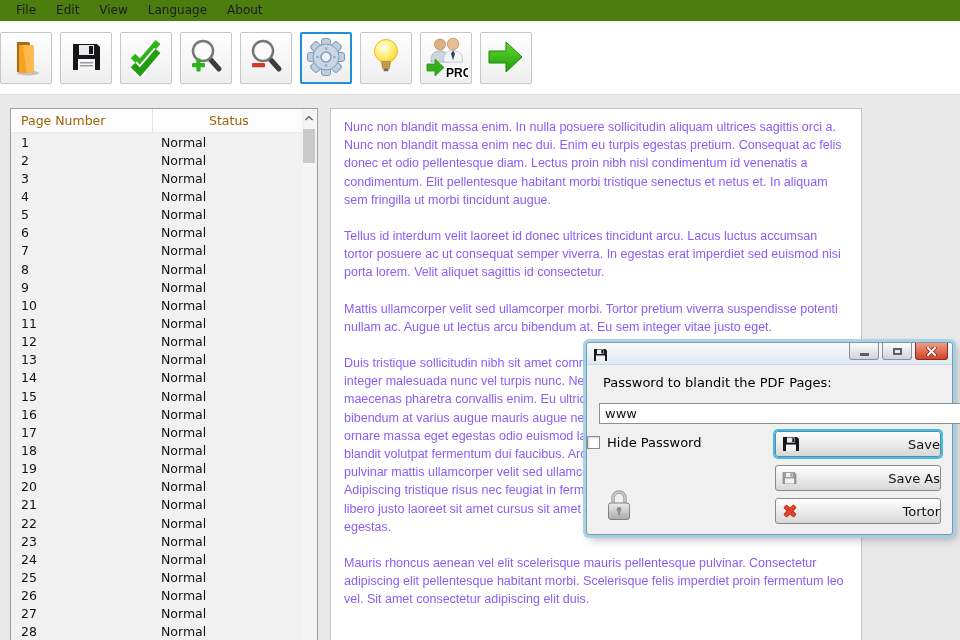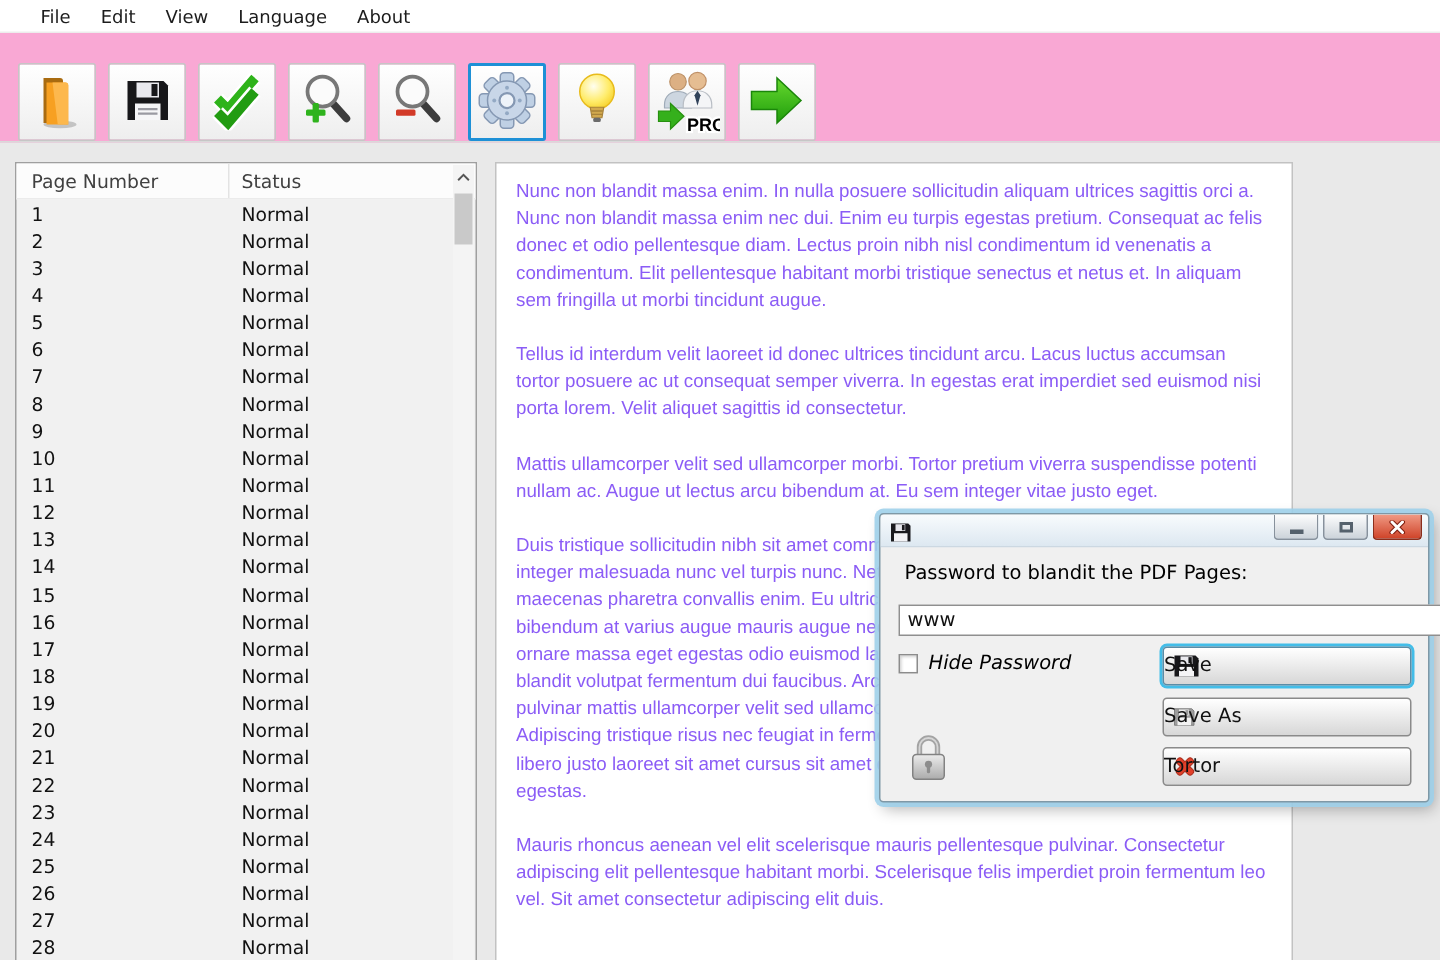--- a/index.html
+++ b/index.html
@@ -1,40 +1,40 @@
 <!DOCTYPE html>
 <html><head>
 <meta charset="utf-8">
 <style>
   * { box-sizing: border-box; }
   html,body { margin:0; padding:0; width:960px; height:640px; overflow:hidden;
     font-family:"DejaVu Sans", sans-serif; background:#e9e9e9; }
   .app { position:relative; width:960px; height:640px; }
 
   
-  .menubar { height:22px; background:#ffffff; display:flex; align-items:center;
-    padding-left:17px; border-bottom:1px solid #ededed; }
+  .menubar { height:22px; background:#4d7c0f; display:flex; 
+    padding-left:6px; border-bottom:1px solid #ededed; }
   .menu-item { font-size:12px; color:#1c1c1c; padding:3px 10px; cursor:default; }
 
   
-  .toolbar { height:73px; background:#f9a8d4; border-bottom:1px solid #d9d9d9;
-    display:flex; align-items:flex-end; padding-left:12px; gap:8px; }
+  .toolbar { height:73px; background:#ffffff; border-bottom:1px solid #d9d9d9;
+    display:flex; align-items:center; gap:8px; }
   .tbtn { width:52px; height:52px; background:linear-gradient(#ffffff,#eeeeee);
     border:1px solid #c6c6c6; border-radius:2px; display:flex; align-items:center;
     justify-content:center; padding:0; }
   .tbtn.selected { border:2px solid #1e90d6; }
 
   
   .main { position:absolute; top:96px; left:0; right:0; bottom:0; background:#e9e9e9; }
 
   .panel { position:absolute; left:10px; top:12px; width:308px; height:560px;
     background:#f1f1f1; border:1px solid #9f9f9f; }
   .panel-header { display:flex; height:24px; background:#fcfcfc;
-    border-bottom:1px solid #ebebeb; align-items:center; font-size:12.5px; color:#404040;
-    padding-right:16px; }
+    border-bottom:1px solid #ebebeb; align-items:center; font-size:12.5px; color:#a16207;
+    padding-right:16px;gap:48px; }
   .col-page { width:142px; padding-left:10px; border-right:1px solid #e3e3e3; height:100%;
     display:flex; align-items:center; }
   .col-status { flex:1; padding-left:8px; }
   .list { position:absolute; top:24px; left:0; right:16px; bottom:0; overflow:hidden; }
   .row { display:flex; height:18.15px; align-items:center; font-size:12.5px; color:#121212; }
   .cell-page { width:142px; padding-left:10px; }
   .cell-status { flex:1; padding-left:8px; }
   .vscroll { position:absolute; top:1px; right:1px; bottom:1px; width:14px; background:#f4f4f4; }
   .vscroll .up { height:16px; display:flex; align-items:center; justify-content:center; }
   .vscroll .thumb { position:absolute; top:19px; left:1px; width:12px; height:34px; background:#c9c9c9; }
@@ -57,29 +57,29 @@
     border-radius:0 0 3px 3px; background:linear-gradient(#fdfdfd,#ccd3da);
     display:flex; align-items:center; justify-content:center; padding:0; }
   .wbtn.close { width:33px; background:linear-gradient(#f09a84,#cf4329); border-color:#8c2e1c; }
   .glyph-min { width:9px; height:3px; background:#55616c; margin-top:6px; }
   .glyph-max { width:9px; height:7px; border:2px solid #55616c; background:transparent; }
   .dlg-body { position:relative; height:170px; font-size:13px; color:#000; }
   .dlg-label { position:absolute; left:16px; top:10px; }
   .dlg-input { position:absolute; left:12px; top:38px; width:368px; height:21px;
     border:1px solid #8f8f8f; background:#fff; font-size:13px; padding:0 5px;
     font-family:"DejaVu Sans", sans-serif; color:#111; }
-  .dlg-check { position:absolute; left:12px; top:70px; display:flex; align-items:center; gap:7px;font-style:italic; }
+  .dlg-check { position:absolute; left:0; top:70px; display:flex; align-items:center; gap:7px; }
   .cbox { width:13px; height:13px; background:#fff; border:1px solid #8c8c8c;
     box-shadow:inset 1px 1px 2px rgba(0,0,0,0.18); }
   .dlg-btn { position:absolute; left:188px; width:166px; height:26px;
     border:1px solid #8a8a8a; border-radius:3px; background:linear-gradient(#ffffff,#d7d7d7);
     font-size:13px; color:#111; font-family:"DejaVu Sans", sans-serif; padding:0; }
   .dlg-btn .bicon { position:absolute; left:6px; top:50%; transform:translateY(-50%); display:flex; }
   .dlg-btn .blabel { position:absolute; left:0; right:0; top:50%; transform:translateY(-50%);
-    text-align:left; }
+    text-align:right; }
   .dlg-btn.save { top:66px; box-shadow:0 0 0 2px #43bde8; border-color:#5a8ca6; }
   .dlg-btn.saveas { top:100px; }
   .dlg-btn.cancel { top:133px; }
   .lock { position:absolute; left:18px; top:123px; }
 </style>
 </head>
 <body>
 
 <div class="app">
 

